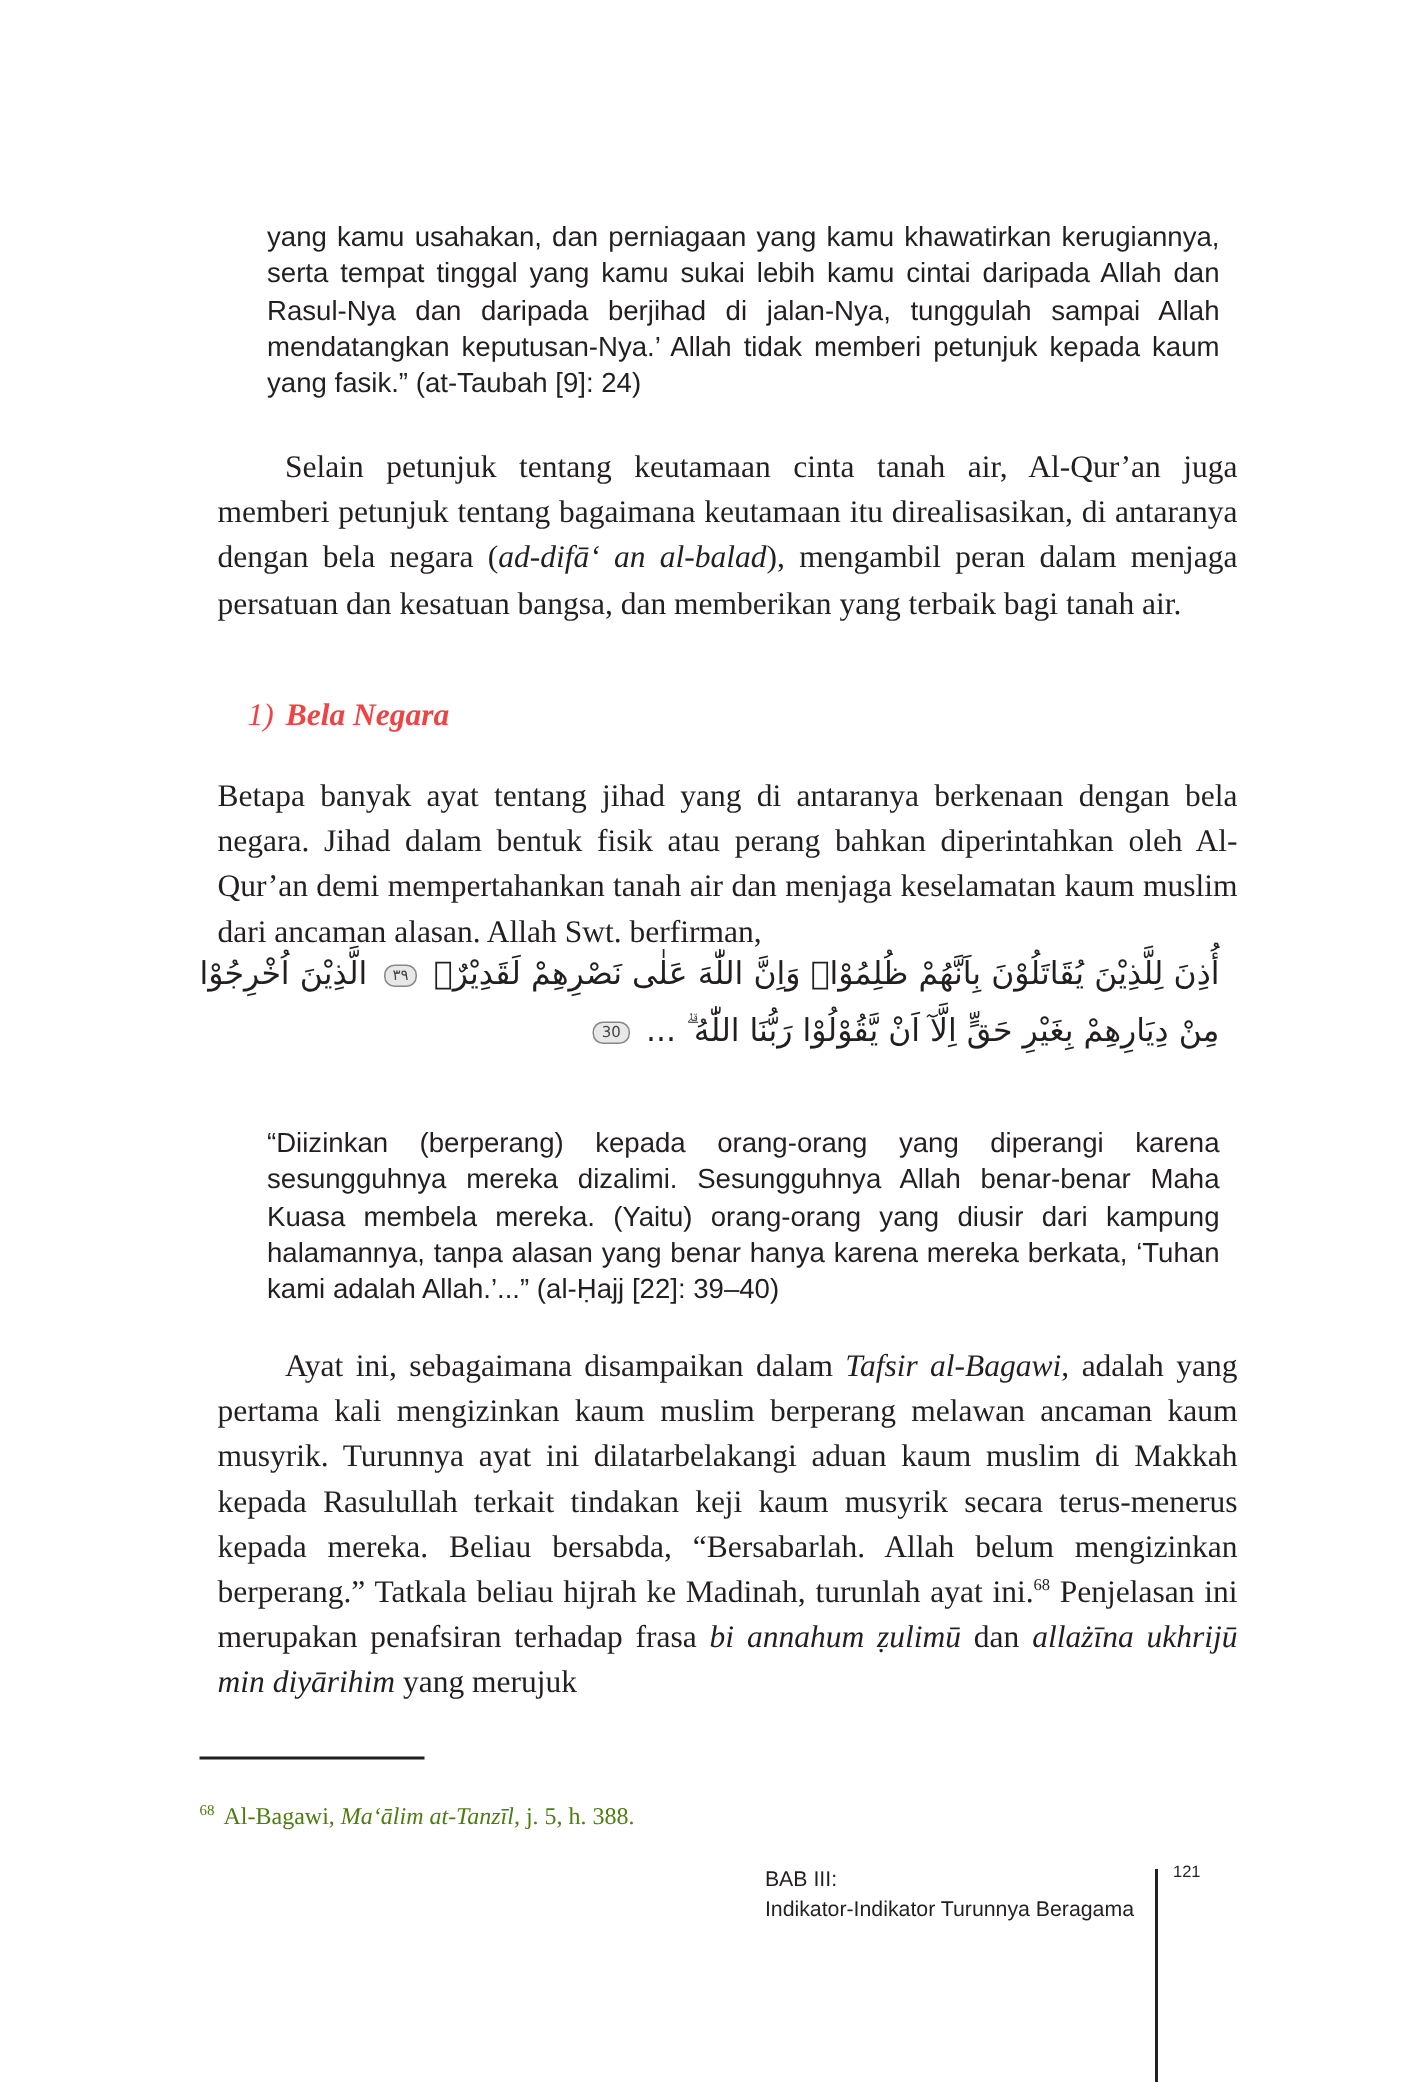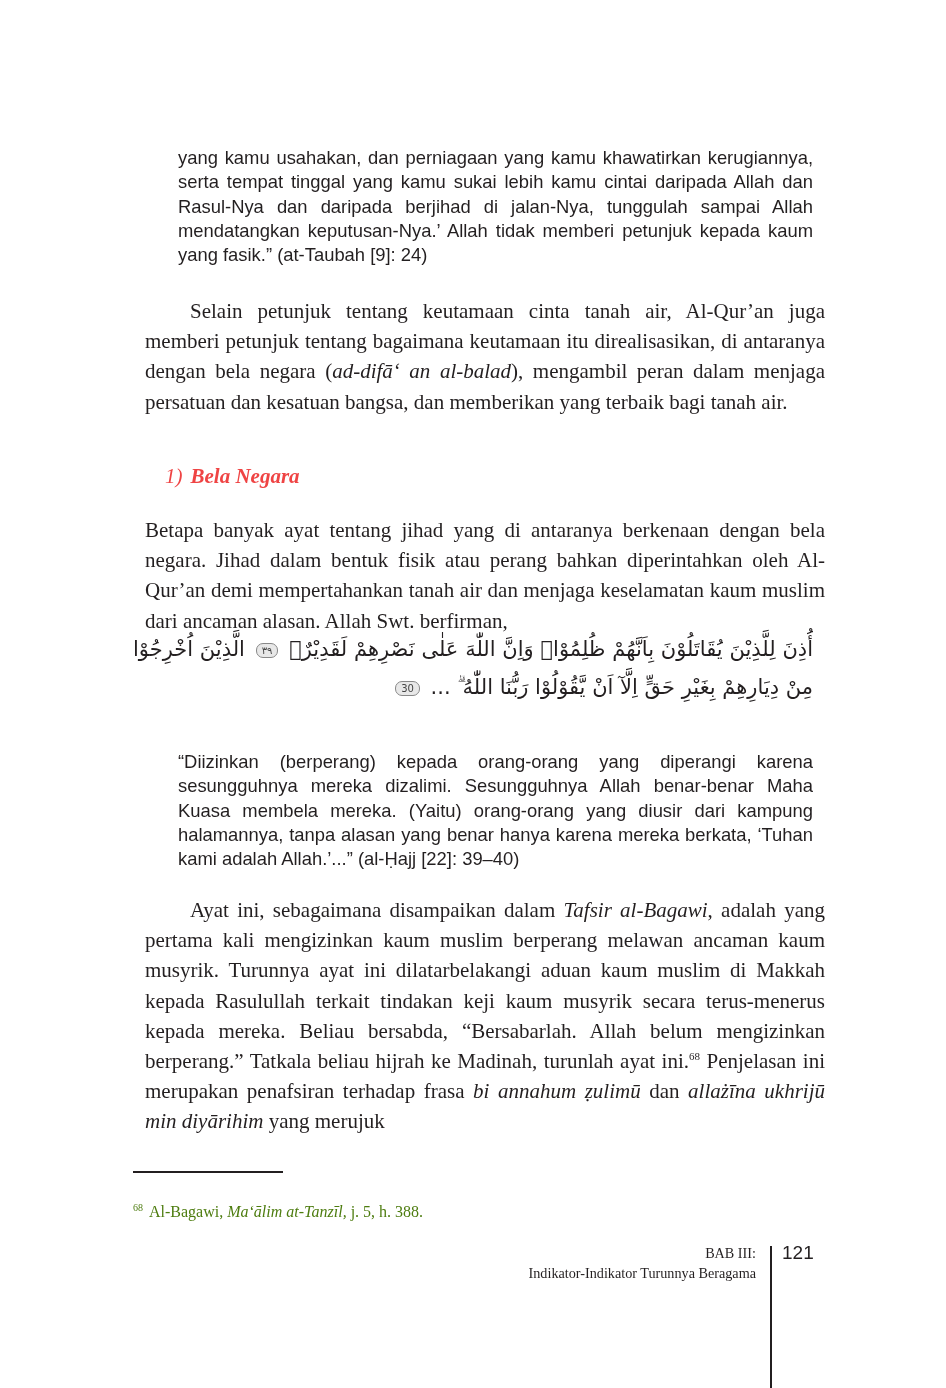--- a/index.html
+++ b/index.html
@@ -46,27 +46,27 @@
   sup.fnref { font-size: 11px; vertical-align: super; line-height: 0; }
 
   .footnote-rule { position: absolute; left: 133px; top: 1171px; width: 150px; height: 2px; background: #231f20; }
   .footnote {
     position: absolute; left: 133px; top: 1180px; width: 680px;
     font-family: "Liberation Serif", serif; font-size: 16px; line-height: 22px; color: #4d7c0f; margin-top: 17px;
   }
   .footnote .fn-num { font-size: 10px; vertical-align: super; margin-right: 6px; }
 
   .running-footer {
-    position: absolute; right: 190px; top: 1243px; text-align: right;
-    font-family: Liberation Serif, serif; font-size: 14.2px; line-height: 20px; color: #231f20;
+    position: absolute; right: 190px; top: 1243px; 
+    font-family: Liberation Sans, sans-serif; font-size: 14.2px; line-height: 20px; color: #231f20;
   }
   .footer-rule { position: absolute; left: 770px; top: 1246px; width: 2px; height: 142px; background: #231f20; }
   .page-number {
     position: absolute; left: 782px; top: 1242px;
-    font-family: "Liberation Sans", sans-serif; font-size: 19px; color: #231f20;
+    font-family: "Liberation Sans", sans-serif; font-size: 11px; color: #231f20;
   }
 </style>
 </head>
 <body>
 
 <div id="quote-top" class="quote-block">
   <p>yang kamu usahakan, dan perniagaan yang kamu khawatirkan kerugiannya, serta tempat tinggal yang kamu sukai lebih kamu cintai daripada Allah dan Rasul-Nya dan daripada berjihad di jalan-Nya, tunggulah sampai Allah mendatangkan keputusan-Nya.’ Allah tidak memberi petunjuk kepada kaum yang fasik.” (at-Taubah [9]: 24)</p>
 </div>
 
 <p id="para1" class="body-para indent"><span>Selain petunjuk tentang keutamaan cinta tanah air, Al-Qur’an juga memberi petunjuk tentang bagaimana keutamaan itu direalisasikan, di antaranya dengan bela negara (</span><em>ad-difā‘ an al-balad</em><span>), mengambil peran dalam menjaga persatuan dan kesatuan bangsa, dan memberikan yang terbaik bagi tanah air.</span></p>

